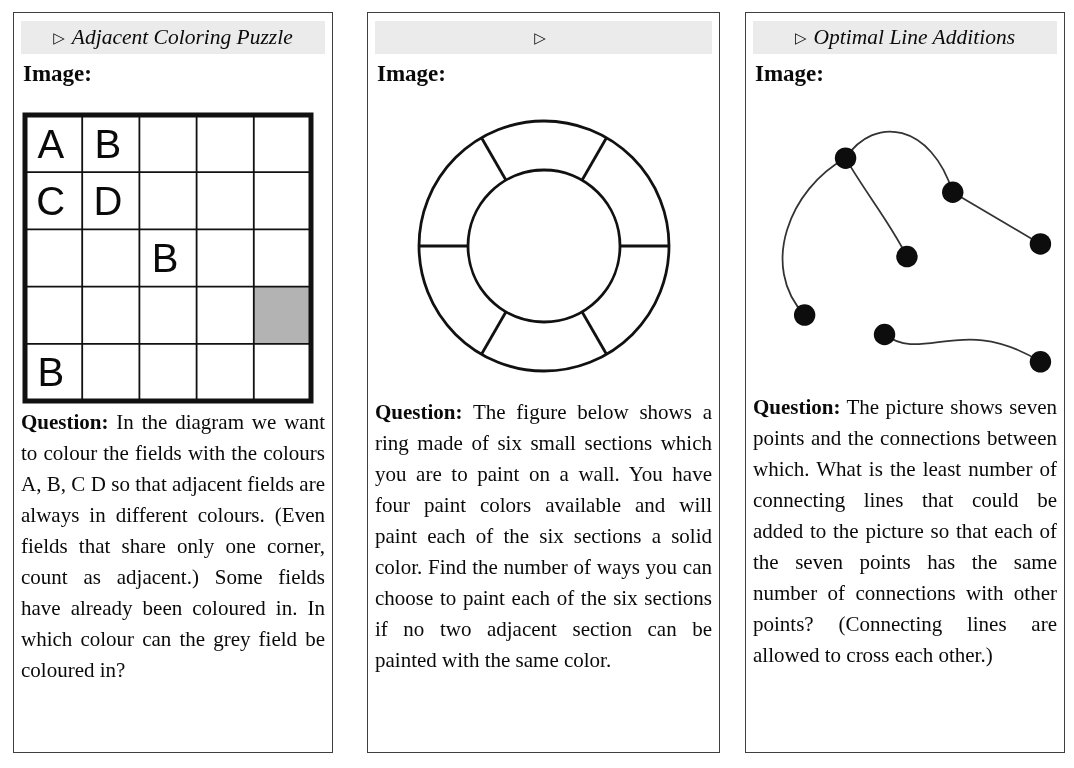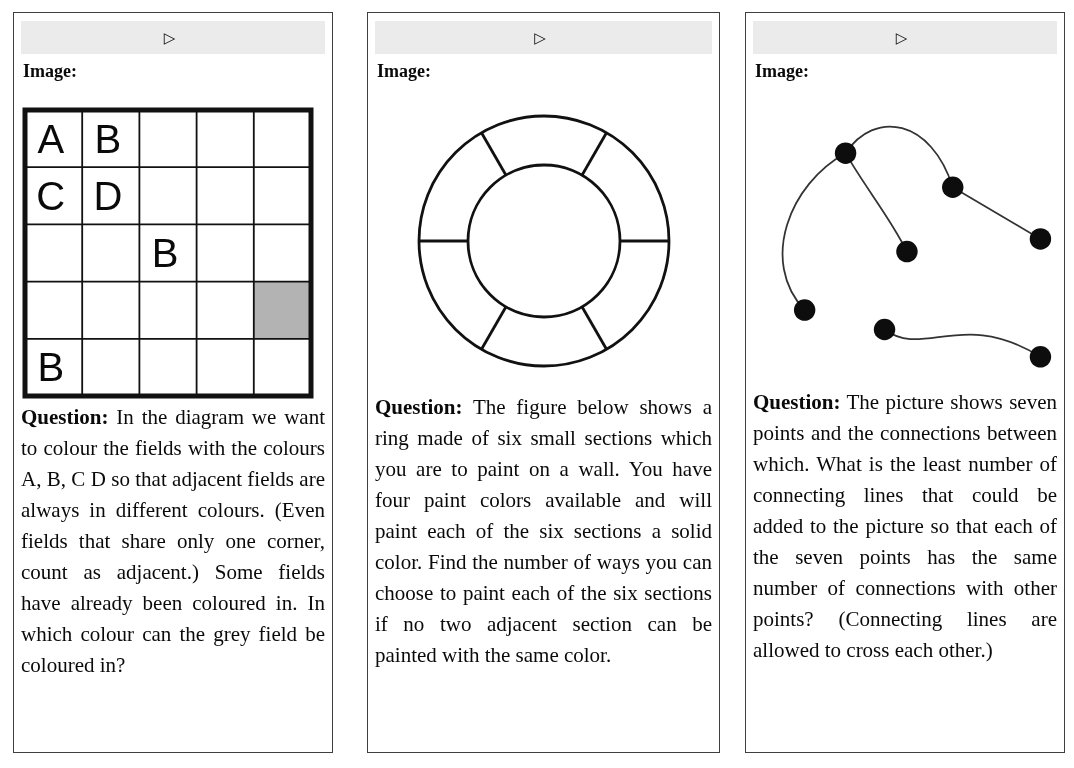--- a/index.html
+++ b/index.html
@@ -41,21 +41,21 @@
     white-space: nowrap;
   }
   .header .tri {
     font-style: normal;
     font-size: 15px;
     margin-right: 7px;
     position: relative; top: 0px;
   }
   .imglabel {
     font-weight: bold;
-    font-size: 18px;
+    font-size: 23px;
     margin: 7px 0 0 2px;
   }
   .figure { flex: 0 0 auto; }
   .p1 .figure { height: 318px; padding: 25px 0 0 1px; }
   .p2 .figure { height: 308px; padding-top: 30px; display: flex; justify-content: center; }
   .p3 .figure { height: 303px; padding-top: 12px; display: flex; justify-content: center; }
 
   .question {
     font-size: 21px;
     line-height: 31px;
@@ -66,20 +66,21 @@
   svg { display: block; }
 </style>
 </head>
 <body>
 
 <div class="page">
 
   <section class="panel p1">
     <div class="header">
       <span class="tri">▷</span>
+      <span>Adjacent Coloring Puzzle</span>
     </div>
     <div class="imglabel">Image:</div>
     <div class="figure" id="fig-0">
         <svg width="292" height="292" viewBox="0 0 292 292">
           <rect x="231.8" y="174.60000000000002" width="57.2" height="57.2" fill="#b3b3b3"></rect>
           <line x1="60.2" y1="3" x2="60.2" y2="289" stroke="#111111" stroke-width="1.8"></line>
           <line x1="3" y1="60.2" x2="289" y2="60.2" stroke="#111111" stroke-width="1.8"></line>
           <line x1="117.4" y1="3" x2="117.4" y2="289" stroke="#111111" stroke-width="1.8"></line>
           <line x1="3" y1="117.4" x2="289" y2="117.4" stroke="#111111" stroke-width="1.8"></line>
           <line x1="174.60000000000002" y1="3" x2="174.60000000000002" y2="289" stroke="#111111" stroke-width="1.8"></line>
@@ -114,20 +115,21 @@
           <line x1="90.99999999999997" y1="194.81793068761732" x2="66.49999999999994" y2="237.2531754730548" stroke="#111111" stroke-width="2.8"></line>
           <line x1="167" y1="194.81793068761732" x2="191.5" y2="237.25317547305482" stroke="#111111" stroke-width="2.8"></line>
         </svg>
       </div>
     <p class="question"><b>Question:</b> <span>The figure below shows a ring made of six small sections which you are to paint on a wall. You have four paint colors available and will paint each of the six sections a solid color. Find the number of ways you can choose to paint each of the six sections if no two adjacent section can be painted with the same color.</span></p>
   </section>
 
   <section class="panel p3">
     <div class="header">
       <span class="tri">▷</span>
+      <span>Optimal Line Additions</span>
     </div>
     <div class="imglabel">Image:</div>
     <div class="figure" id="fig-2">
         <svg width="312" height="284" viewBox="0 0 312 284">
           <path d="M95,57 C125,12 183,22 205,92" fill="none" stroke="#333333" stroke-width="1.8"></path>
           <path d="M95,57 C115,92 140,122 158,158" fill="none" stroke="#333333" stroke-width="1.8"></path>
           <path d="M95,57 C38,88 6,168 53,218" fill="none" stroke="#333333" stroke-width="1.8"></path>
           <path d="M205,92 L295,145" fill="none" stroke="#333333" stroke-width="1.8"></path>
           <path d="M135,238 C175,268 215,216 295,266" fill="none" stroke="#333333" stroke-width="1.8"></path>
           <circle cx="95" cy="57" r="11" fill="#0d0d0d"></circle>

